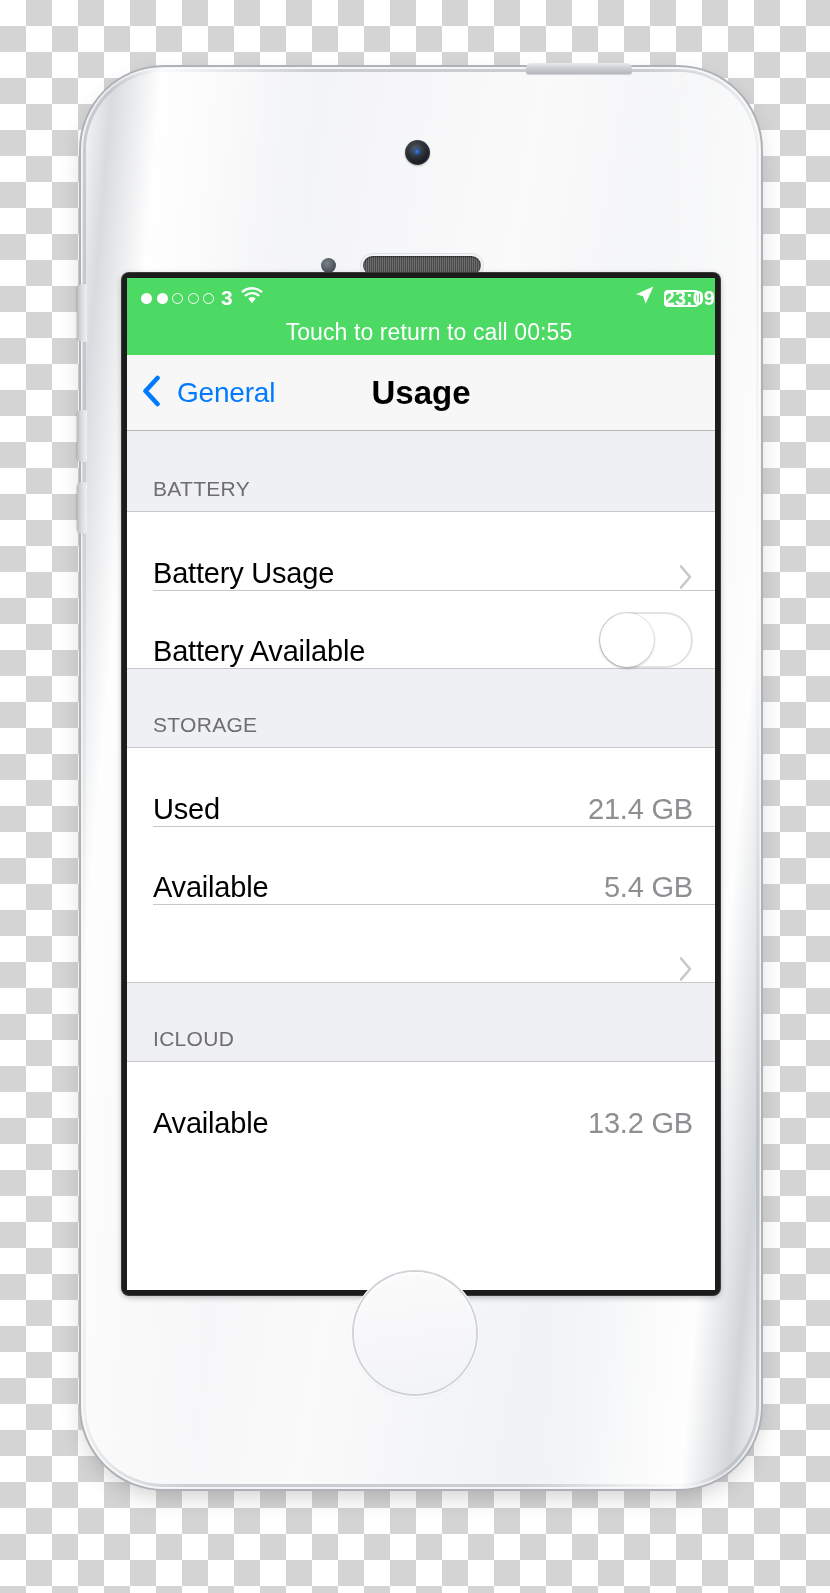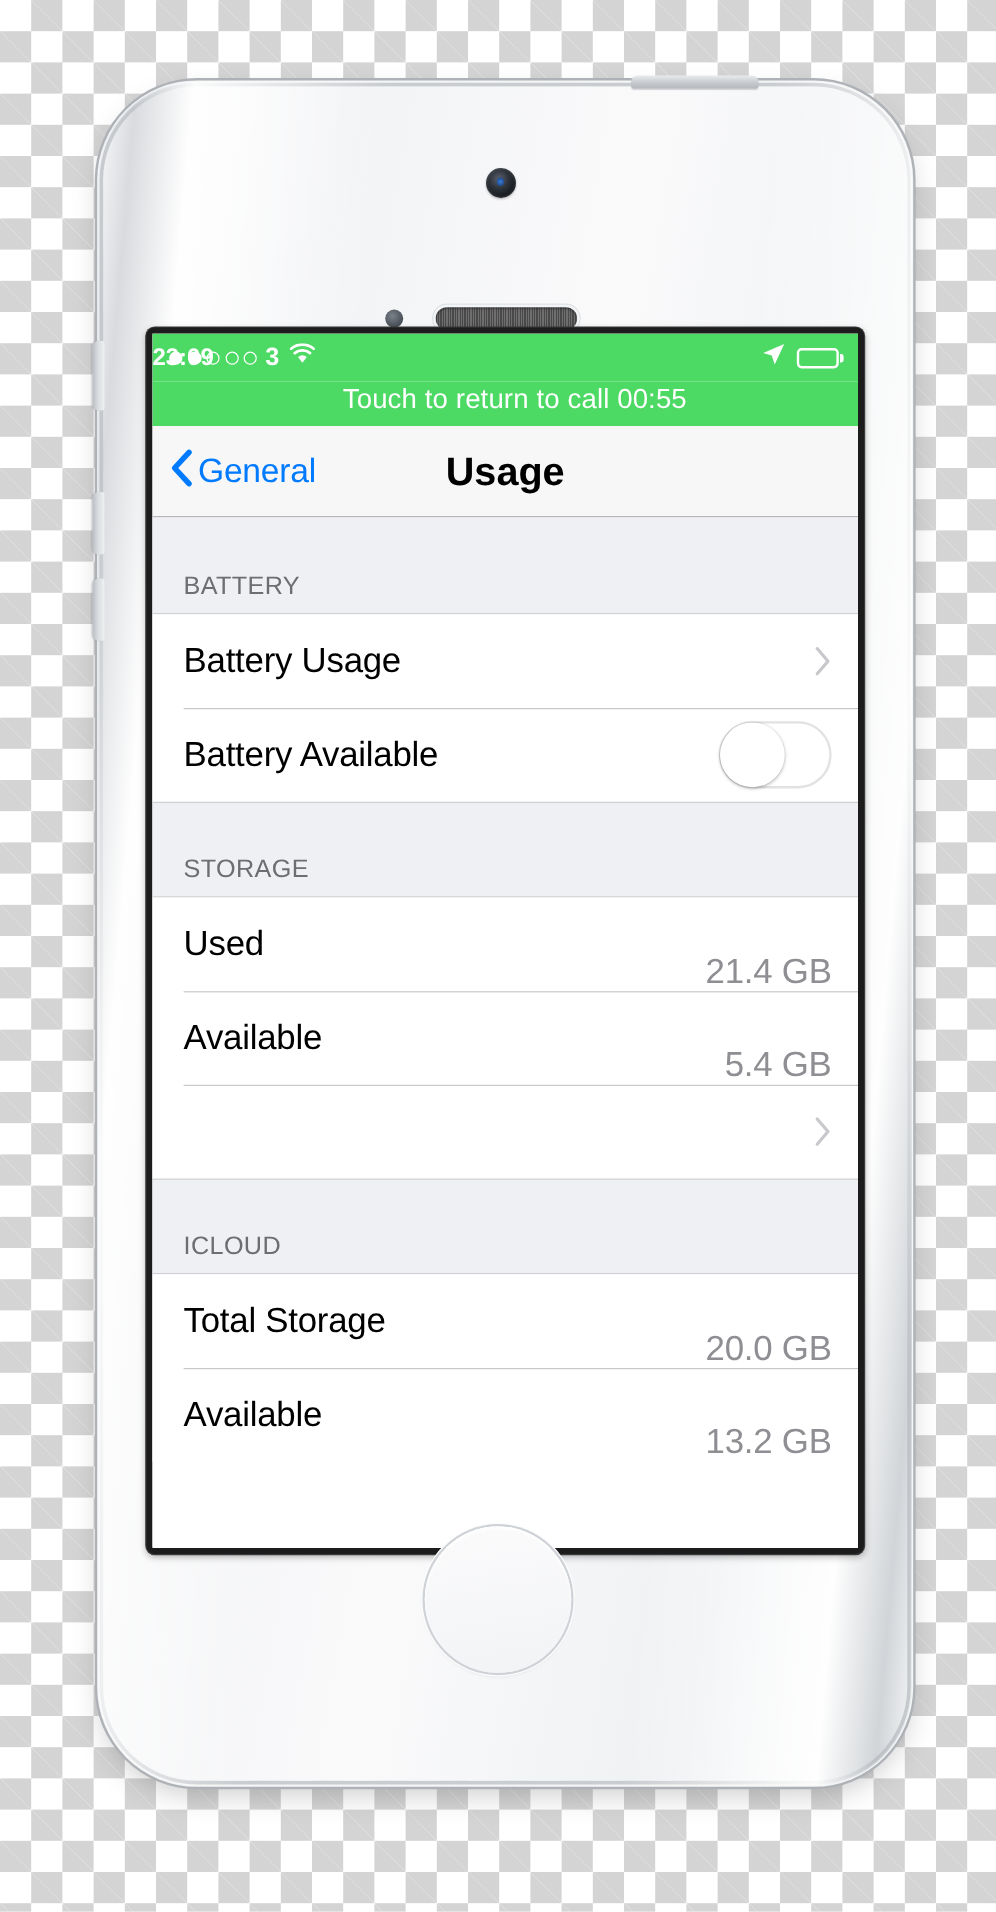--- a/index.html
+++ b/index.html
@@ -146,21 +146,21 @@
   }
   #status-left { display: flex; align-items: center; gap: 7px; }
   #signal-dots { display: flex; align-items: center; gap: 4.5px; }
   .signal-dot { width: 11px; height: 11px; border-radius: 50%; }
   .signal-dot.filled { background: #ffffff; }
   .signal-dot.empty  { background: transparent; border: 1.8px solid #ffffff; }
   #carrier-name { font-size: 21px; font-weight: bold; letter-spacing: 0; }
   #wifi-icon { display: block; }
   #status-time {
     position: absolute; left: 0; right: 0; top: 0;
-    height: 40px; line-height: 40px; text-align: left;
+    height: 40px; line-height: 40px; text-align: right;
     font-size: 20px; font-weight: bold; pointer-events: none;
   }
   #status-right { margin-left: auto; display: flex; align-items: center; gap: 9px; }
   #battery-icon-wrap { display: flex; align-items: center; }
   #battery-shell {
     width: 35px; height: 17px;
     border: 2px solid #ffffff;
     border-radius: 4px;
     padding: 2px;
   }
@@ -184,21 +184,21 @@
   #nav-bar {
     height: 76px;
     background: #f7f7f8;
     border-bottom: 1px solid #b6b6bb;
     display: flex;
     align-items: center;
     position: relative;
     padding: 0 14px;
   }
   #back-button {
-    display: flex; align-items: center; gap: 4px;
+    display: flex; align-items: center; gap: 16px;
     color: #007aff; cursor: pointer;
   }
   #back-label { font-size: 28px; letter-spacing: -0.2px; }
   #nav-title {
     position: absolute; left: 0; right: 0;
     text-align: center;
     font-size: 33px; font-weight: bold; color: #000000;
     pointer-events: none;
   }
 
@@ -214,21 +214,21 @@
     font-size: 21px;
     letter-spacing: 0.3px;
     padding: 44px 0 10px 26px;
     border-bottom: 1px solid #c8c7cc;
     border-top: 1px solid #c8c7cc;
   }
   .section-header.first { border-top: none; padding-top: 46px; }
   .cell-group { background: #ffffff; }
   .cell {
     display: flex;
-    align-items: center;
+    align-items: flex-end;
     height: 78px;
     padding: 0 22px 0 26px;
     background: #ffffff;
     position: relative;
   }
   .cell + .cell::before {
     content: "";
     position: absolute;
     left: 26px; right: 0; top: 0;
     height: 1px; background: #c8c7cc;
@@ -377,24 +377,20 @@
               <svg width="15" height="26" viewBox="0 0 15 26">
                 <path d="M3 2.5 L12 13 L3 23.5" stroke="#c7c7cc" stroke-width="2.6" fill="none" stroke-linecap="round" stroke-linejoin="round"></path>
               </svg>
             </span>
           </div>
         </div>
 
         <div class="section-header">ICLOUD</div>
         <div class="cell-group">
 
-          <div class="cell">
-            <span class="cell-label">Total Storage</span>
-            <span class="cell-value">20.0 GB</span>
-          </div>
 
           <div class="cell">
             <span class="cell-label">Available</span>
             <span class="cell-value">13.2 GB</span>
           </div>
         </div>
 
       </div>
     </div>
   </div>

